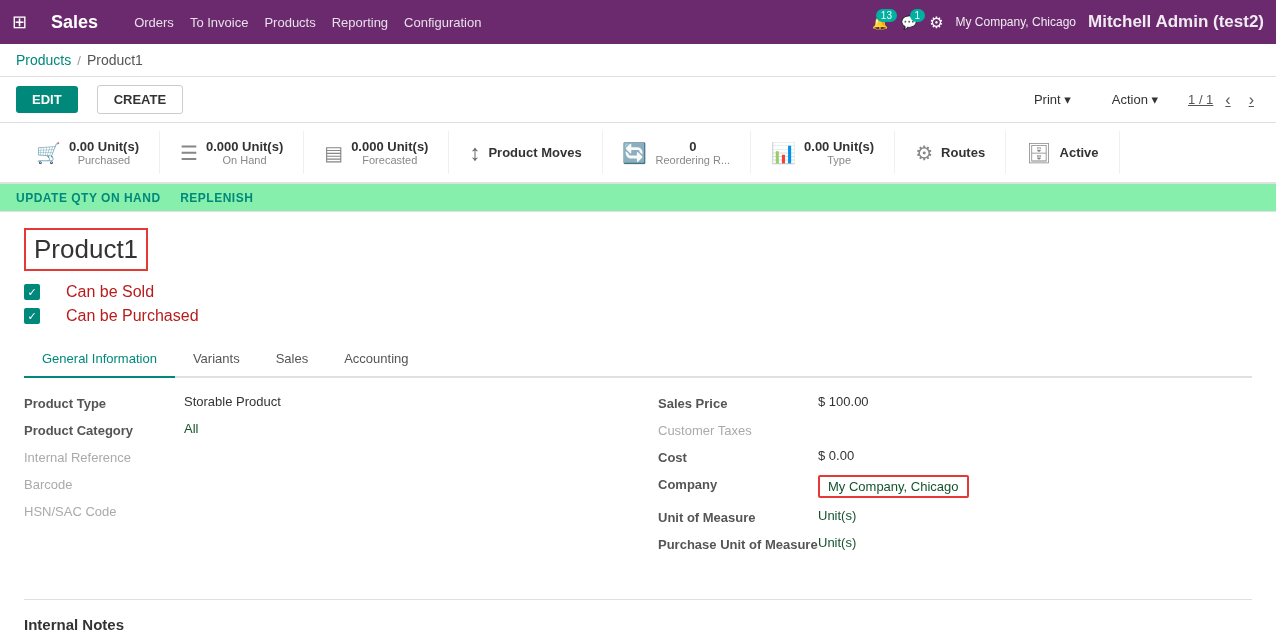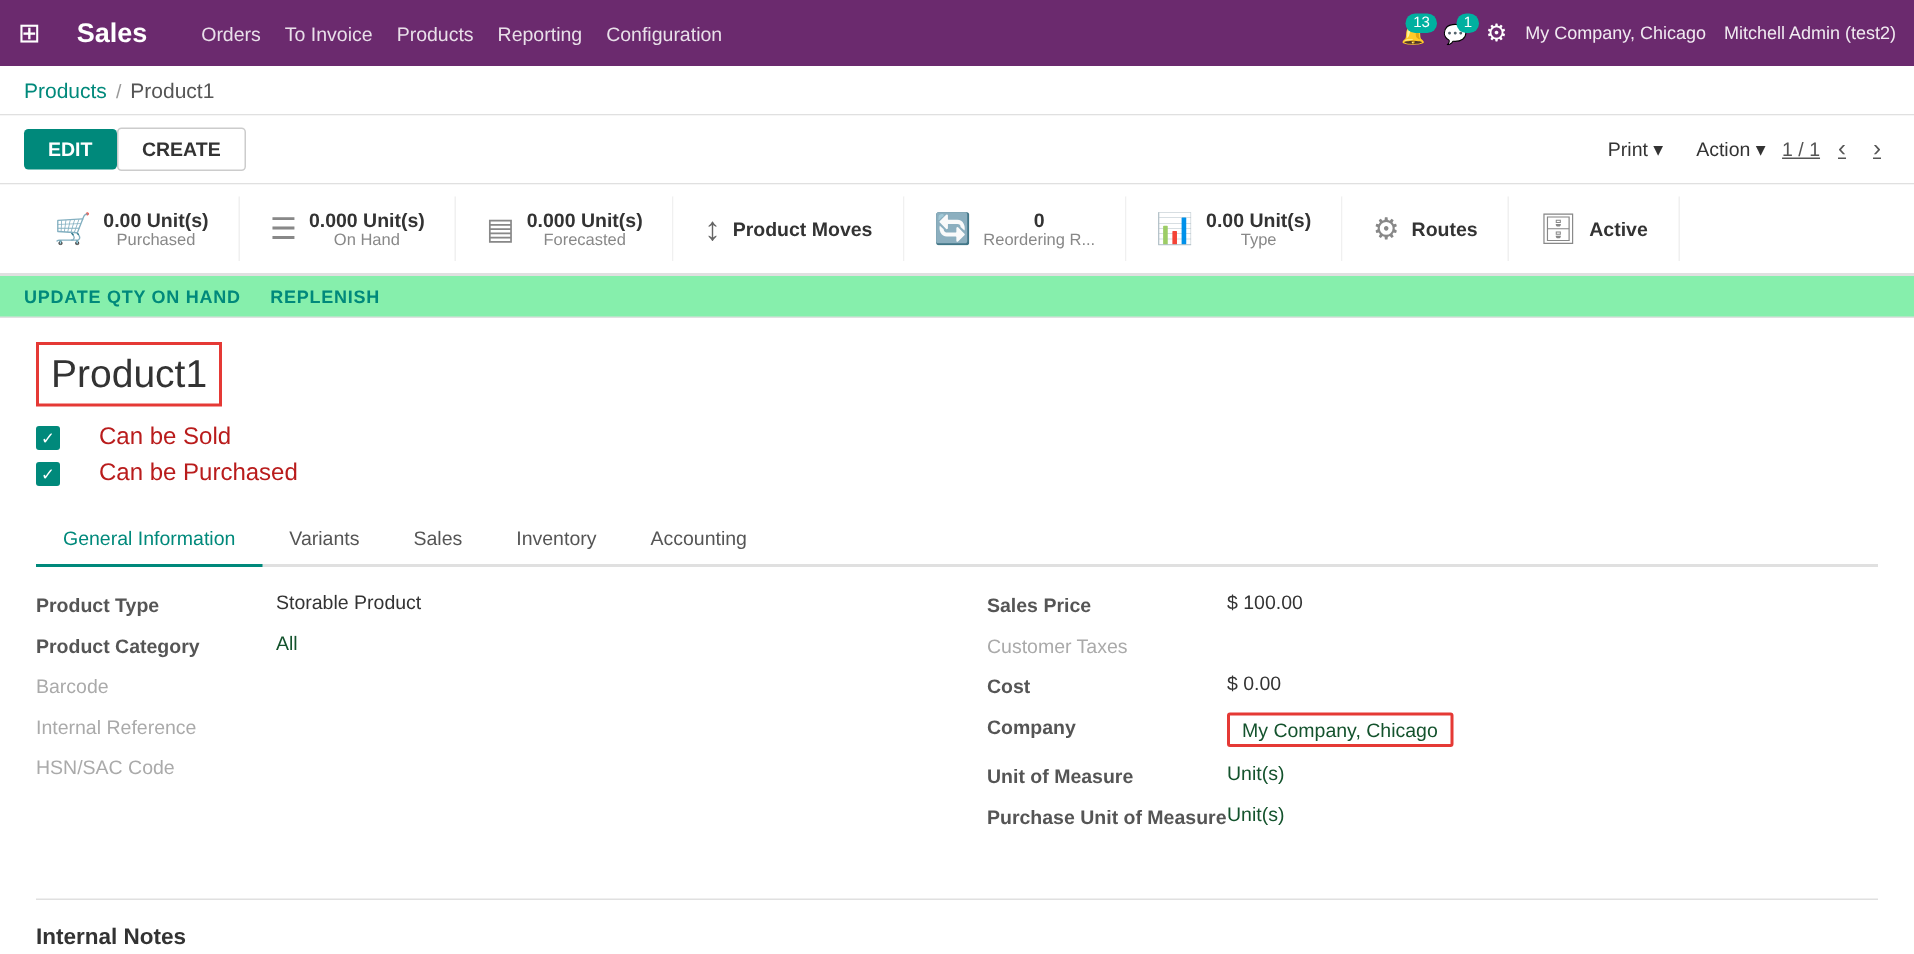--- a/index.html
+++ b/index.html
@@ -16,41 +16,41 @@
       gap: 20px;
     }
     .top-nav .app-grid { font-size: 18px; cursor: pointer; margin-right: 4px; }
     .top-nav .app-name { font-size: 18px; font-weight: bold; margin-right: 16px; }
     .top-nav .nav-items { display: flex; gap: 16px; flex: 1; }
     .top-nav .nav-item { color: rgba(255,255,255,0.85); font-size: 13px; cursor: pointer; padding: 4px 0; }
     .top-nav .right-icons { display: flex; align-items: center; gap: 12px; margin-left: auto; }
     .badge-icon { position: relative; display: inline-flex; align-items: center; }
     .badge { background: #00b0a0; color: white; border-radius: 10px; font-size: 10px; padding: 1px 5px; position: absolute; top: -6px; right: -8px; }
     .company-label { color: rgba(255,255,255,0.9); font-size: 12px; cursor: pointer; }
-    .user-label { color: rgba(255,255,255,0.9); font-size: 12px; cursor: pointer; display: flex; align-items: center; gap: 4px; }
+    .user-label { color: rgba(255,255,255,0.9); font-size: 17px; cursor: pointer; display: flex; align-items: center; gap: 4px; font-weight: bold; }
 
     
     .breadcrumb-bar {
       background: white;
       padding: 8px 16px;
       display: flex;
       align-items: center;
       border-bottom: 1px solid #e0e0e0;
     }
     .breadcrumb-link { color: #00897b; font-size: 14px; cursor: pointer; }
     .breadcrumb-sep { color: #999; margin: 0 6px; }
     .breadcrumb-current { color: #555; font-size: 14px; }
 
     
     .action-bar {
       background: white;
       padding: 8px 16px;
       display: flex;
       align-items: center;
-      gap: 0;
+      gap: 19px;
       border-bottom: 1px solid #e0e0e0;
     }
     .btn-edit { background: #00897b; color: white; border: none; padding: 6px 16px; font-size: 13px; font-weight: bold; border-radius: 3px; cursor: pointer; }
     .btn-create { background: white; color: #333; border: 1px solid #ccc; padding: 6px 16px; font-size: 13px; border-radius: 3px; cursor: pointer; font-weight: bold; }
     .btn-print { background: white; color: #333; border: 1px solid transparent; padding: 6px 10px; font-size: 13px; cursor: pointer; }
     .btn-action { background: white; color: #333; border: 1px solid transparent; padding: 6px 10px; font-size: 13px; cursor: pointer; }
     .spacer { flex: 1; }
     .pagination { display: flex; align-items: center; gap: 6px; font-size: 13px; color: #555; text-decoration: underline; }
     .page-nav { border: none; background: none; font-size: 16px; cursor: pointer; color: #555; padding: 2px 6px; }
 
@@ -277,42 +277,41 @@
   <div class="checkbox-row">
     <div class="cb-icon"></div>
     <span class="checkbox-label">Can be Purchased</span>
   </div>
 
   
   <div class="tabs">
     <div class="tab active">General Information</div>
     <div class="tab">Variants</div>
     <div class="tab">Sales</div>
-    <div class="tab">Inventory</div>
     <div class="tab">Accounting</div>
   </div>
 
   
   <div class="form-section">
 
     <div class="form-col">
       <div class="field-row">
         <span class="field-label">Product Type</span>
         <span class="field-value plain">Storable Product</span>
       </div>
       <div class="field-row">
         <span class="field-label">Product Category</span>
         <span class="field-value">All</span>
       </div>
       <div class="field-row">
+        <span class="field-label muted">Internal Reference</span>
+        <span class="field-value"></span>
+      </div>
+      <div class="field-row">
         <span class="field-label muted">Barcode</span>
-        <span class="field-value"></span>
-      </div>
-      <div class="field-row">
-        <span class="field-label muted">Internal Reference</span>
         <span class="field-value"></span>
       </div>
       <div class="field-row">
         <span class="field-label muted">HSN/SAC Code</span>
         <span class="field-value"></span>
       </div>
     </div>
 
     <div class="form-col">
       <div class="field-row">

